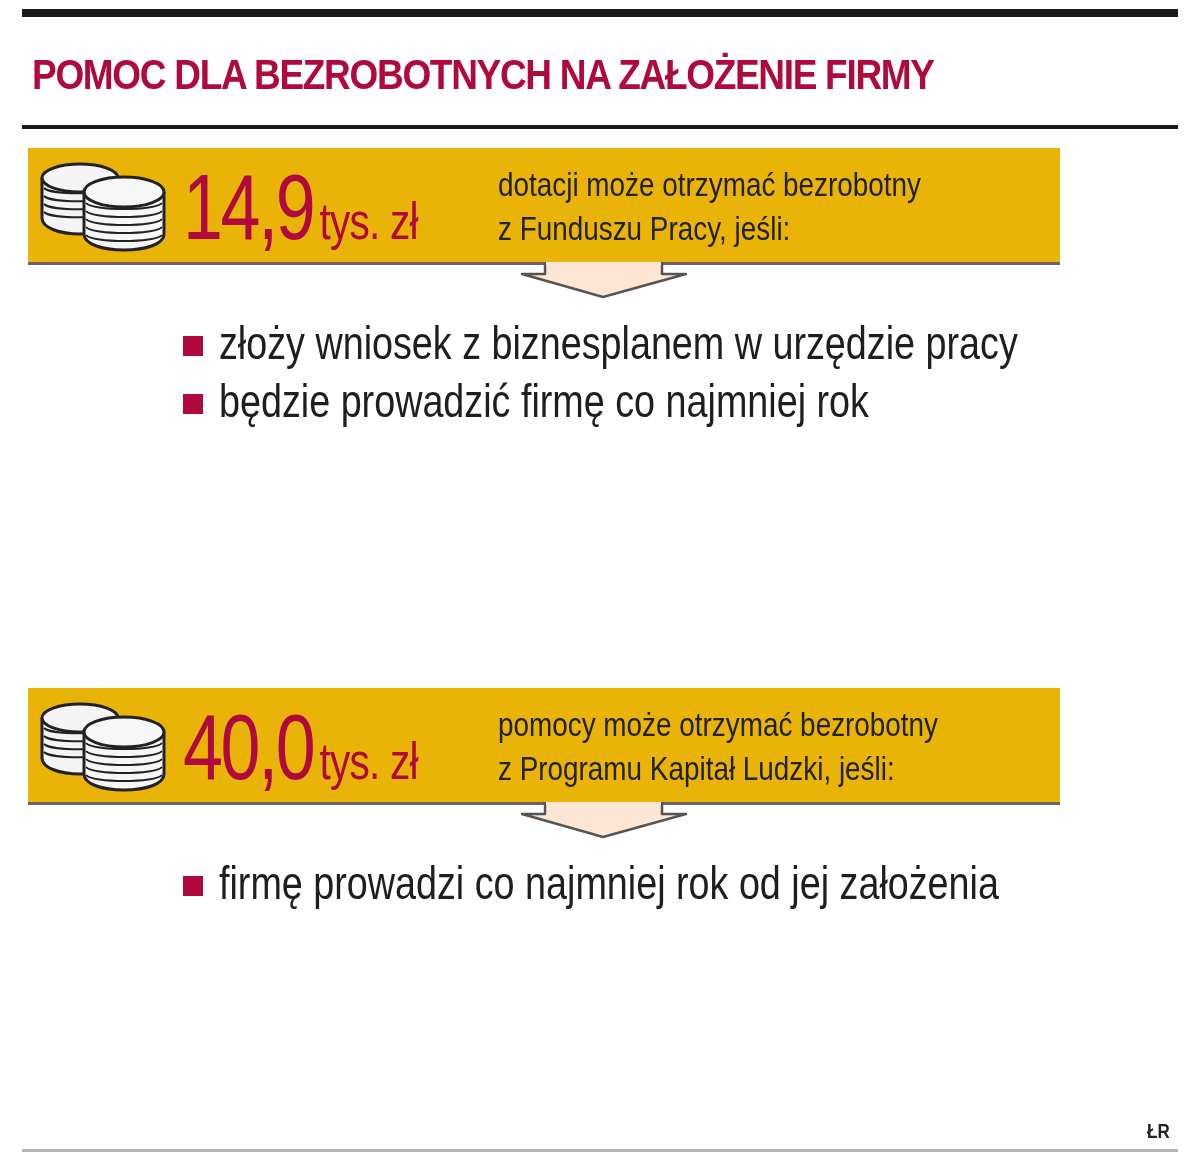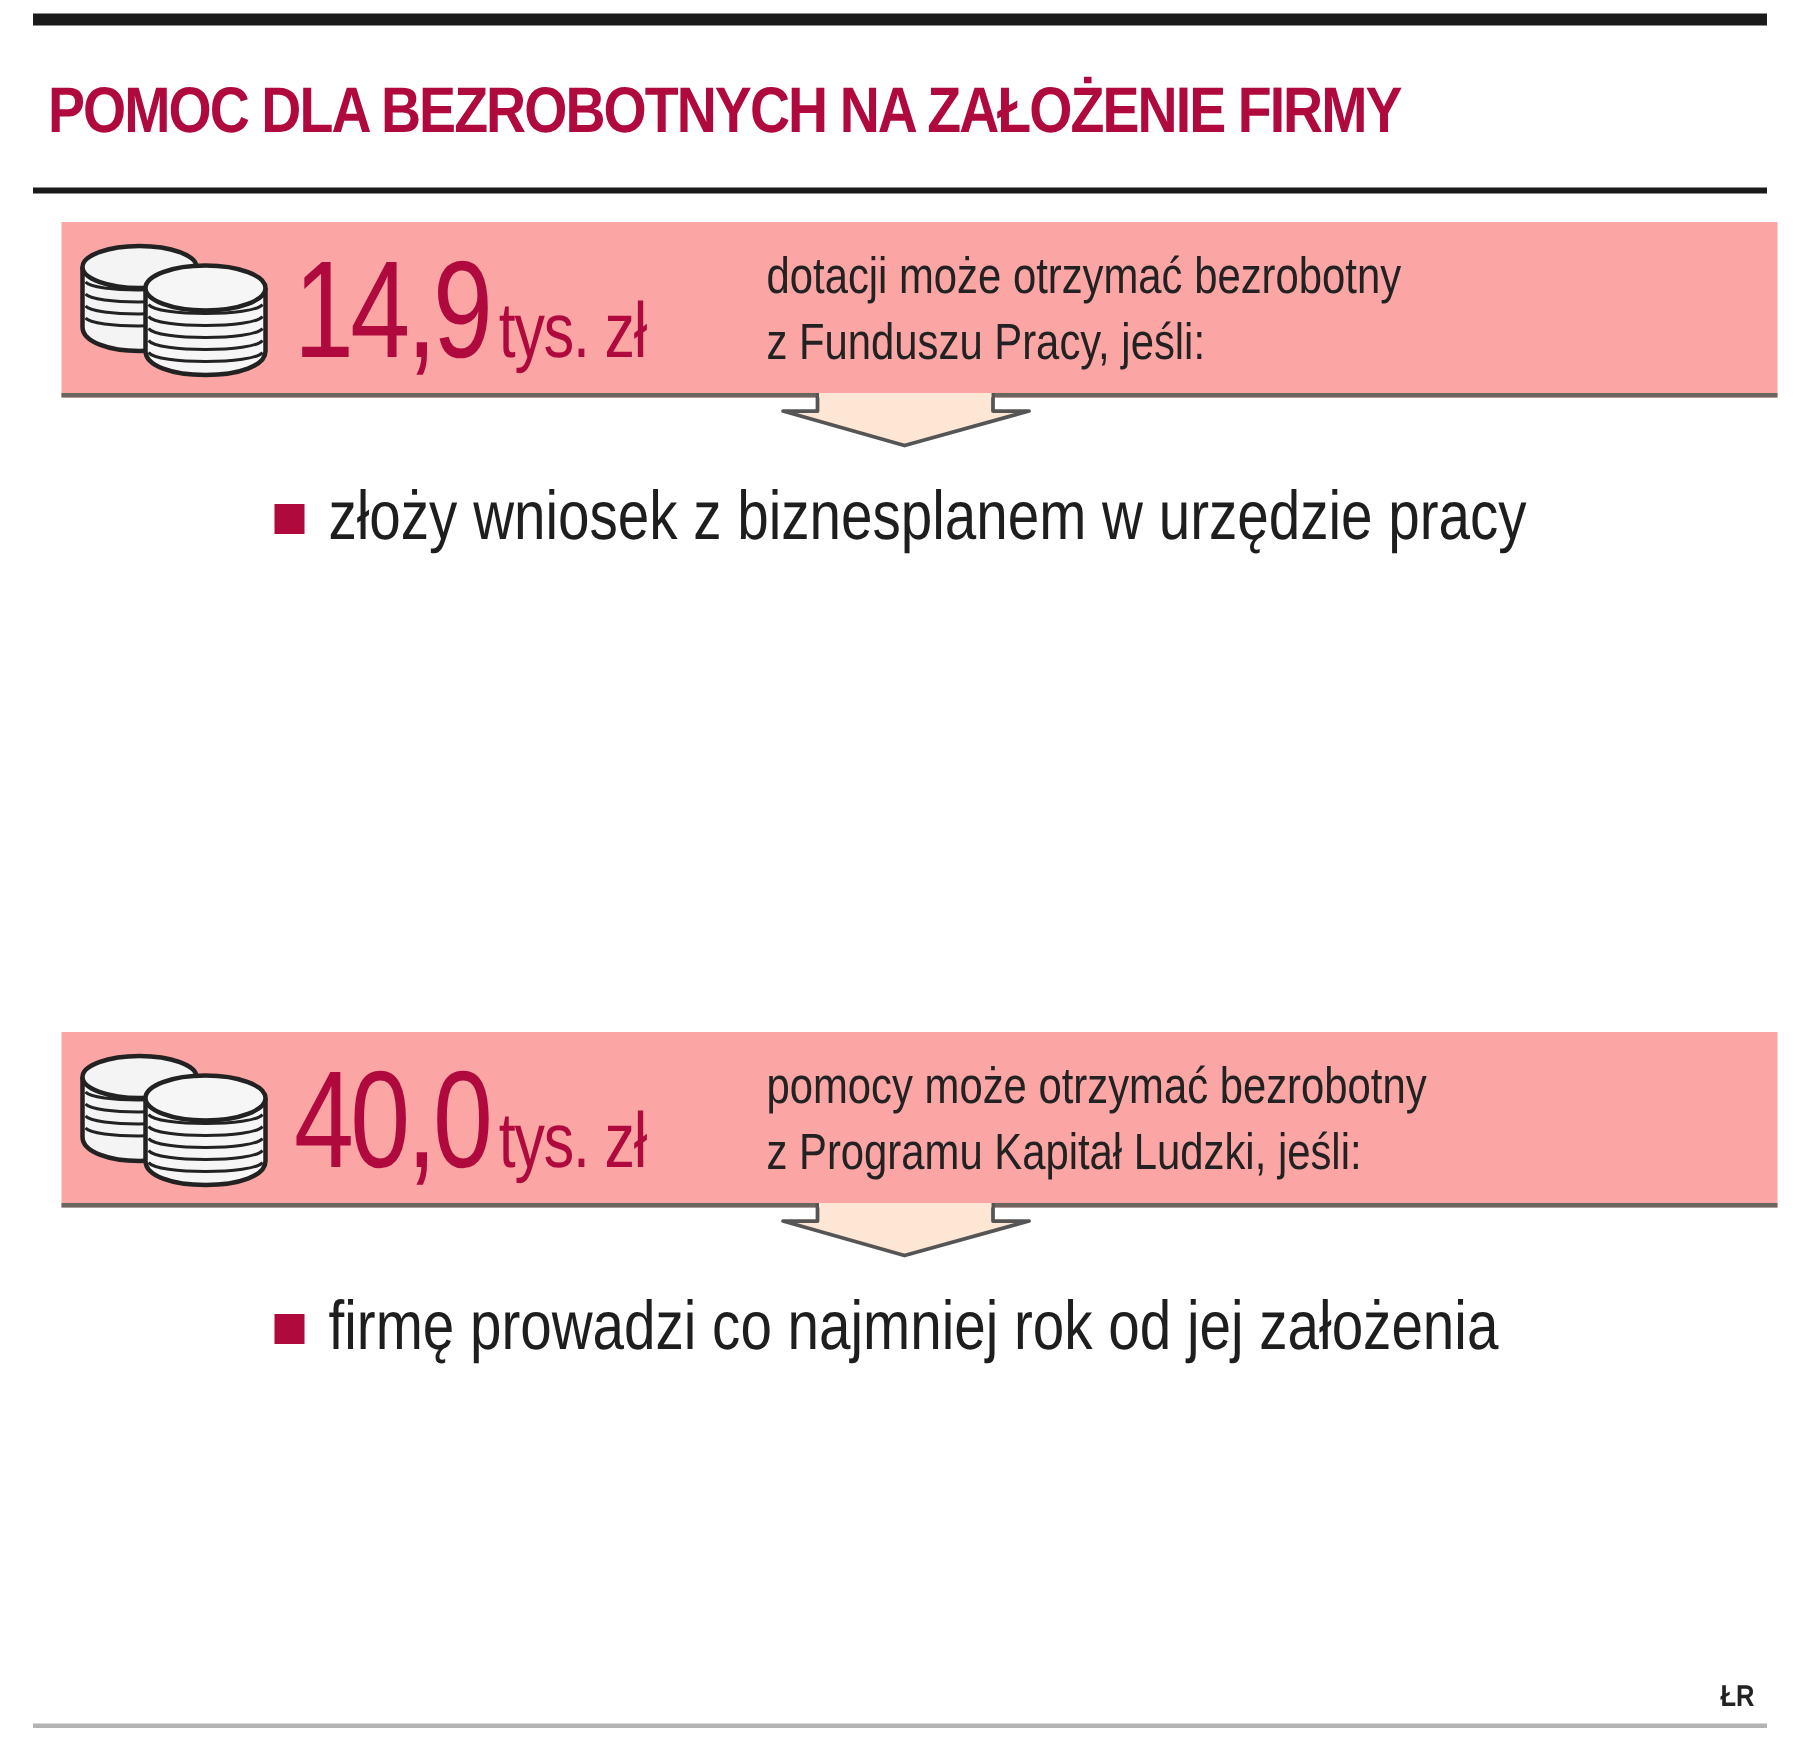--- a/index.html
+++ b/index.html
@@ -40,24 +40,24 @@
   .rule-sub {
     position: absolute;
     left: 22px;
     top: 125px;
     width: 1156px;
     height: 4px;
     background: #1a1a1a;
   }
   .band {
     position: absolute;
-    left: 41px;
-    width: 1144px;
+    left: 28px;
+    width: 1032px;
     height: 117px;
-    background: #fca5a5;
+    background: #eab308;
     border-bottom: 3px solid #6b6560;
     box-sizing: border-box;
   }
   .band.b1 { top: 148px; }
   .band.b2 { top: 688px; }
 
   .coins {
     position: absolute;
     left: 6px;
     top: 8px;
@@ -196,20 +196,24 @@
 <svg class="arrow a1" viewBox="0 0 170 40">
   <path d="M25 0 V12 H2 L83 35 L166 12 H142 V0" fill="#fde6d4" stroke="#555" stroke-width="2.5" stroke-linejoin="round"></path>
   <rect x="26" y="0" width="115" height="3" fill="#fde6d4"></rect>
 </svg>
 
 <ul class="list l1">
   <li>
     <span class="bullet"></span>
     <span class="txt">złoży wniosek z biznesplanem w urzędzie pracy</span>
   </li>
+  <li>
+    <span class="bullet"></span>
+    <span class="txt">będzie prowadzić firmę co najmniej rok</span>
+  </li>
 </ul>
 
 <div class="band b2">
   <svg class="coins" viewBox="0 0 136 100">
     <g stroke="#222" stroke-width="3" fill="#f4f4f4">
       <path d="M8 22 v40 c0 10 18 16 38 16 s38 -6 38 -16 v-40"></path>
       <ellipse cx="46" cy="22" rx="38" ry="14"></ellipse>
       <g stroke-width="2" fill="none">
         <path d="M10 32 c6 7 64 7 72 0"></path>
           <path d="M10 40 c6 7 64 7 72 0"></path>

